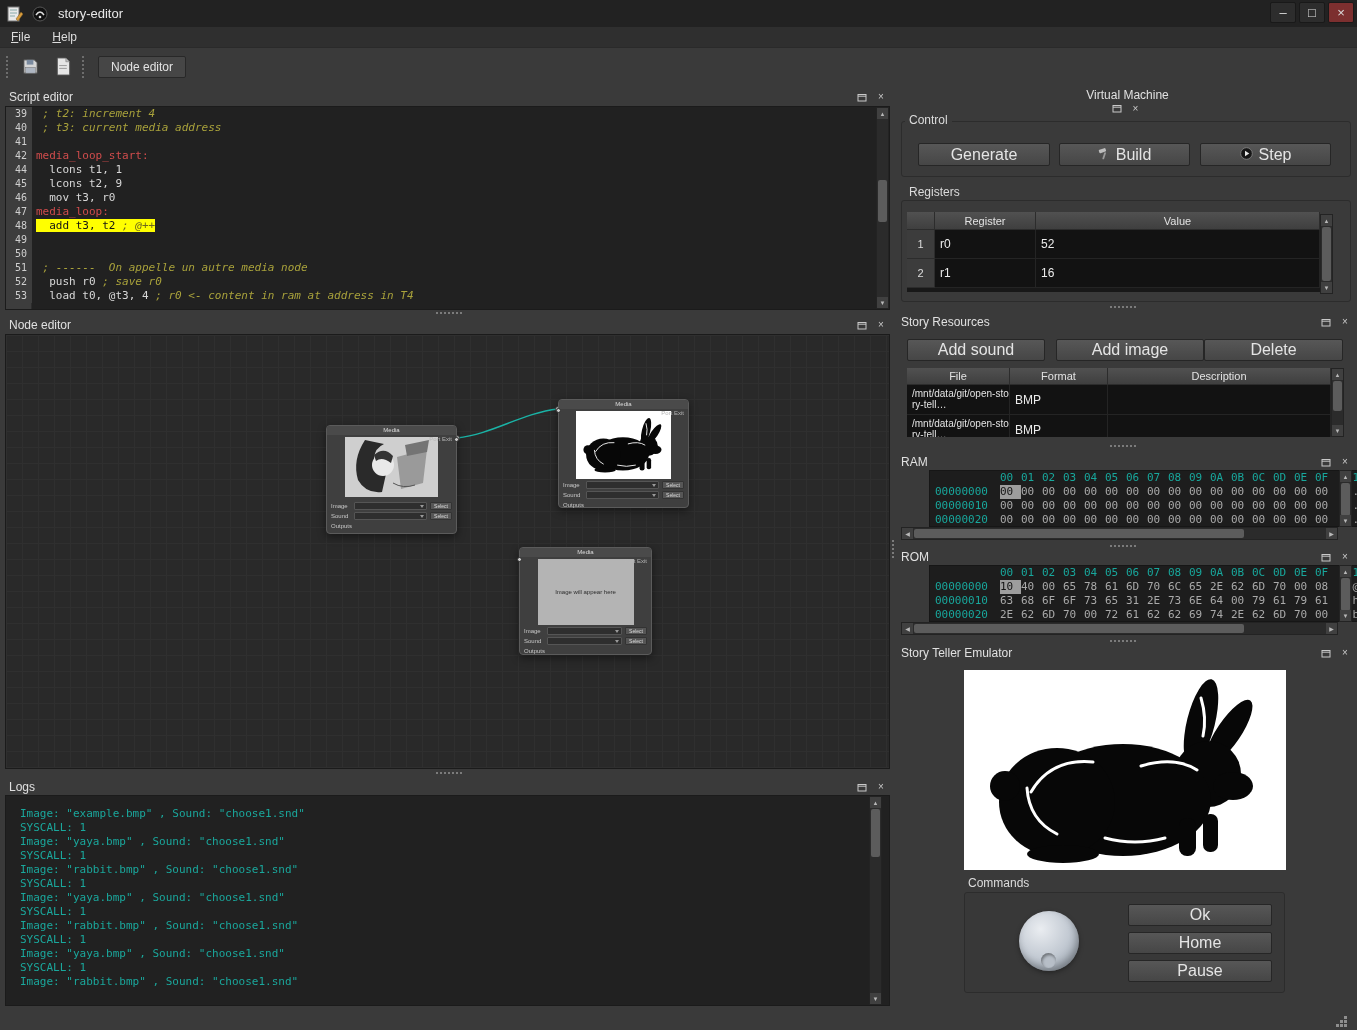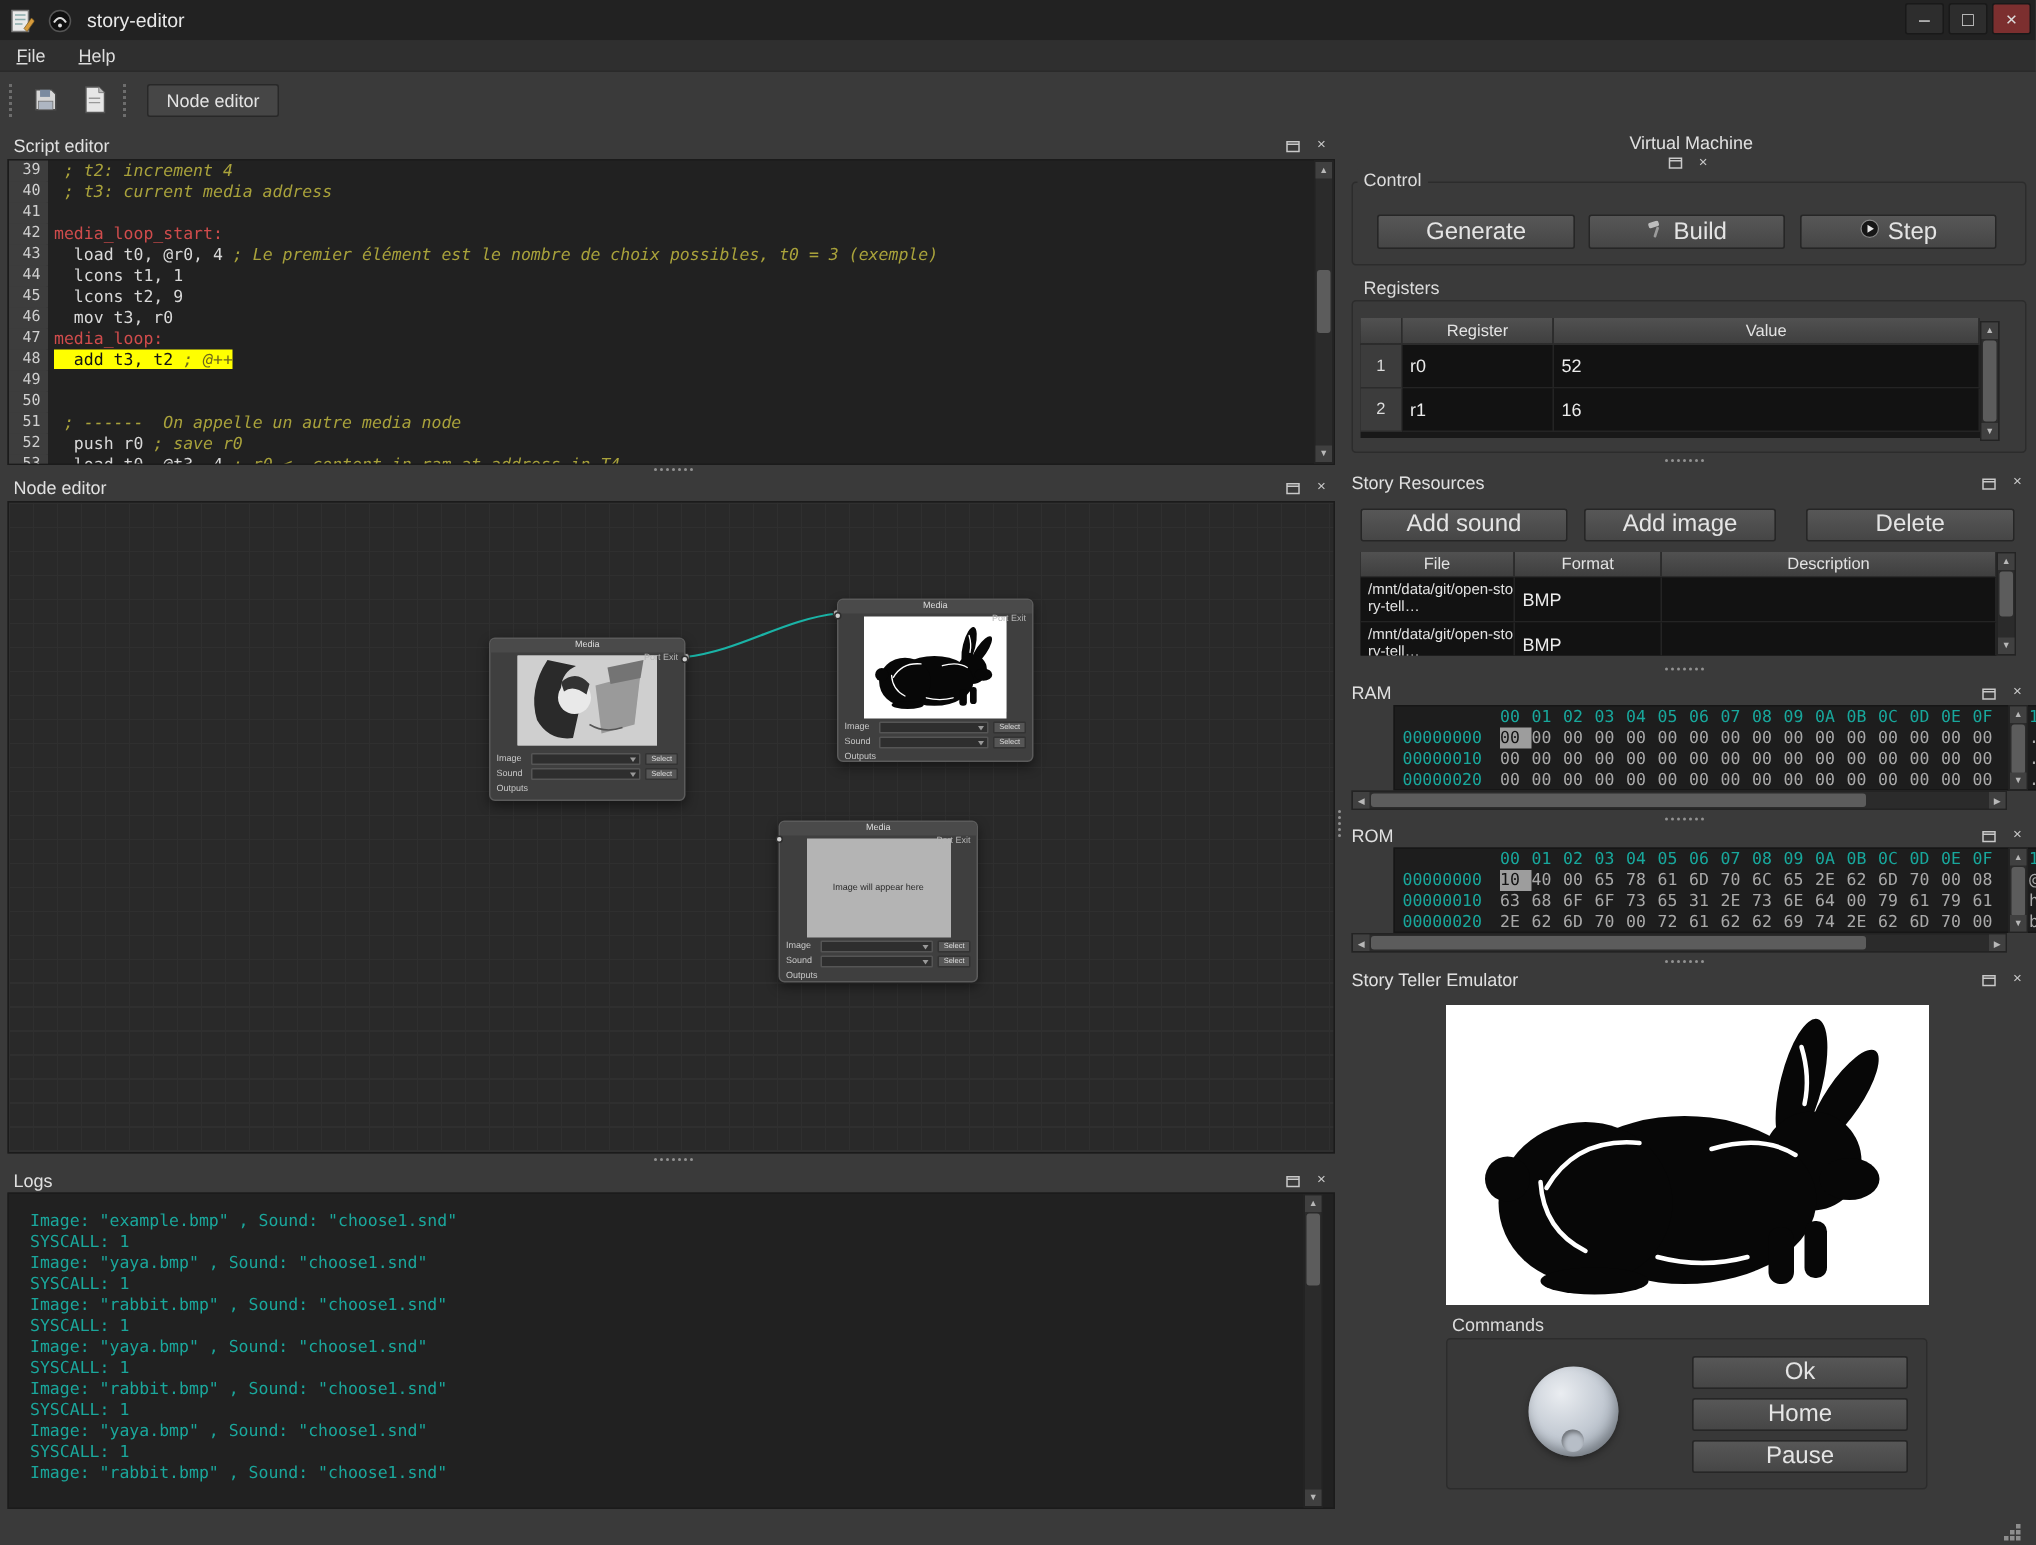--- a/index.html
+++ b/index.html
@@ -209,21 +209,20 @@
       <span class="dock-close">×</span>
     </span>
   </div>
   <div id="script-view" class="editorbg" style="left:5px;top:106px;width:885px;height:204px;">
     <div id="script-gutter"></div>
     <div id="script-lines" style="position:relative;">
         <div class="sline"><span class="lnum">39</span><span class="lbody"><span class="seg comment"> ; t2: increment 4</span></span></div>
         <div class="sline"><span class="lnum">40</span><span class="lbody"><span class="seg comment"> ; t3: current media address</span></span></div>
         <div class="sline"><span class="lnum">41</span><span class="lbody"></span></div>
         <div class="sline"><span class="lnum">42</span><span class="lbody"><span class="seg label">media_loop_start:</span></span></div>
-        <div class="sline"><span class="lnum">43</span><span class="lbody"><span class="seg code">  load t0, @r0, 4 </span><span class="seg comment">; Le premier élément est le nombre de choix possibles, t0 = 3 (exemple)</span></span></div>
         <div class="sline"><span class="lnum">44</span><span class="lbody"><span class="seg code">  lcons t1, 1</span></span></div>
         <div class="sline"><span class="lnum">45</span><span class="lbody"><span class="seg code">  lcons t2, 9</span></span></div>
         <div class="sline"><span class="lnum">46</span><span class="lbody"><span class="seg code">  mov t3, r0</span></span></div>
         <div class="sline"><span class="lnum">47</span><span class="lbody"><span class="seg label">media_loop:</span></span></div>
         <div class="sline"><span class="lnum">48</span><span class="lbody"><span class="seg code hl">  add t3, t2 </span><span class="seg comment hl">; @++</span></span></div>
         <div class="sline"><span class="lnum">49</span><span class="lbody"></span></div>
         <div class="sline"><span class="lnum">50</span><span class="lbody"></span></div>
         <div class="sline"><span class="lnum">51</span><span class="lbody"><span class="seg comment"> ; ------  On appelle un autre media node</span></span></div>
         <div class="sline"><span class="lnum">52</span><span class="lbody"><span class="seg code">  push r0 </span><span class="seg comment">; save r0</span></span></div>
         <div class="sline"><span class="lnum">53</span><span class="lbody"><span class="seg code">  load t0, @t3, 4 </span><span class="seg comment">; r0 &lt;- content in ram at address in T4</span></span></div>
@@ -432,21 +431,21 @@
             <rect x="1" y="2.5" width="8" height="6.5" fill="none" stroke="#c9c9c9"></rect>
             <line x1="1" y1="4.2" x2="9" y2="4.2" stroke="#c9c9c9"></line>
           </svg>
         </span>
       <span class="dock-close">×</span>
     </span>
   </div>
   <div class="btn" style="left:907px;top:339px;width:138px;height:22px;">
       <span>Add sound</span>
     </div>
-  <div class="btn" style="left:1056px;top:339px;width:128px;height:22px;">
+  <div class="btn" style="left:1056px;top:339px;width:148px;height:22px;">
       <span>Add image</span>
     </div>
   <div class="btn" style="left:1204px;top:339px;width:139px;height:22px;">
       <span>Delete</span>
     </div>
 
   <div class="tgrid" style="left:907px;top:368px;width:424px;height:69px;overflow:hidden;">
     <div class="trow" style="grid-template-columns:103px 98px 223px;">
       <span class="th" style="height:17px;">File</span>
       <span class="th" style="height:17px;">Format</span>

